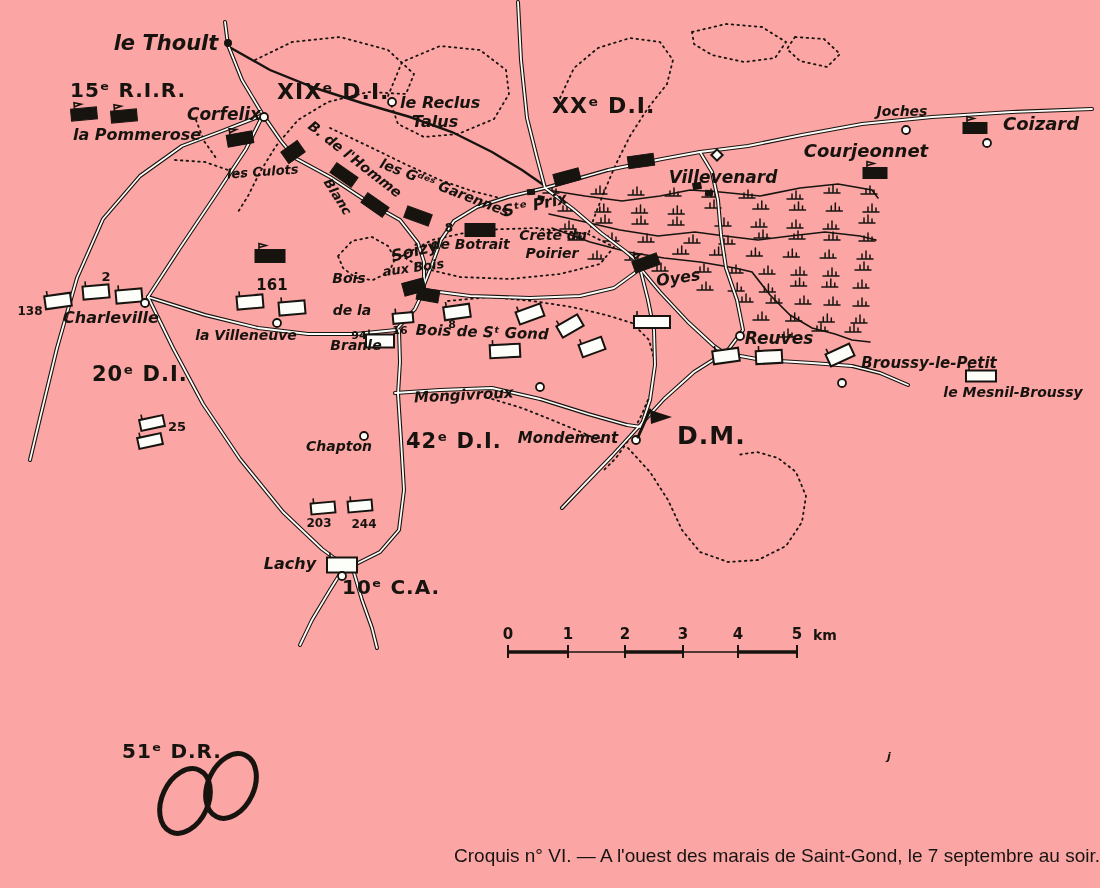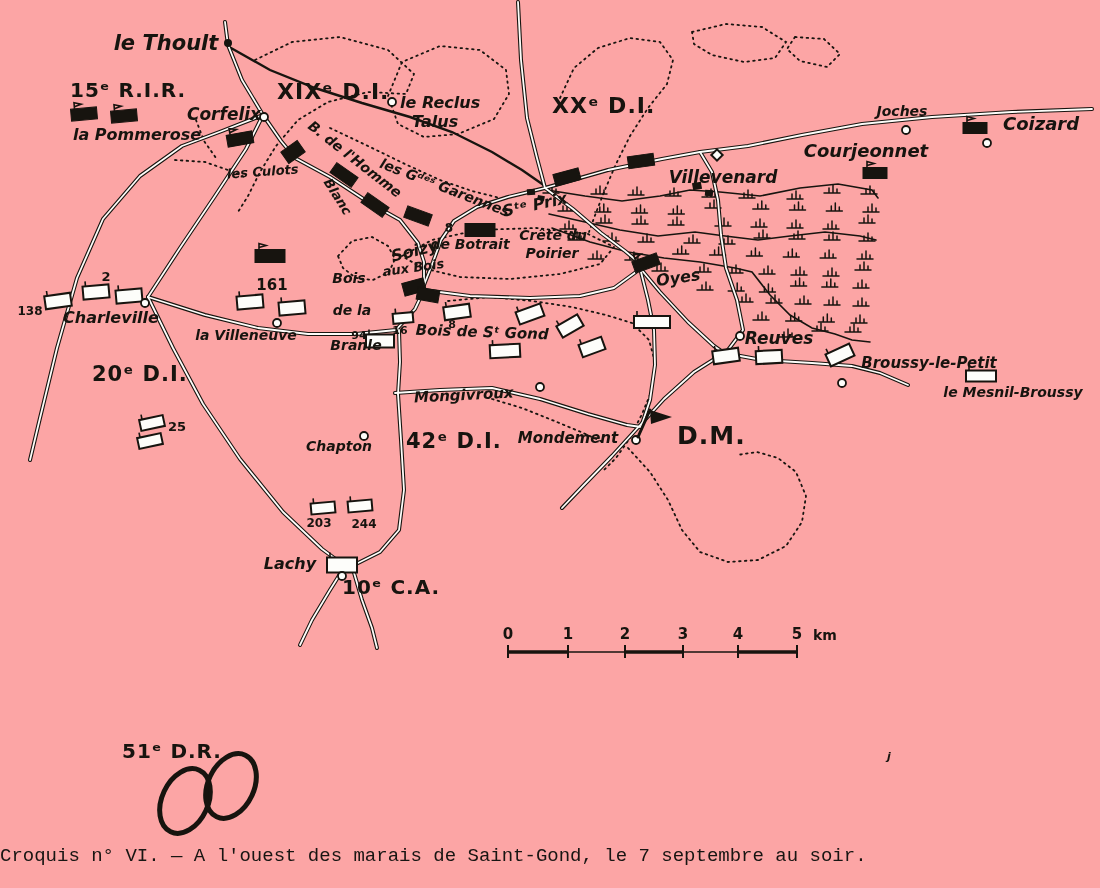--- a/index.html
+++ b/index.html
@@ -15,22 +15,22 @@
   .lbl-unit{font-family:"DejaVu Sans",sans-serif;font-weight:bold;fill:#17140f;letter-spacing:1px;}
   .lbl-num{font-family:"DejaVu Sans",sans-serif;font-weight:bold;fill:#17140f;}
   .unit-black{fill:#17140f;stroke:#17140f;}
   .unit-white{fill:#fdfdfa;stroke:#17140f;stroke-width:2;}
   .tick,.flagline{fill:none;stroke:#17140f;stroke-width:1.6;}
   .ring{fill:#fdfdfa;stroke:#17140f;stroke-width:1.8;}
   .blob{fill:#17140f;}
   .tuft{fill:none;stroke:#17140f;stroke-width:1.5;stroke-linecap:round;}
   .ellipse-unit{fill:none;stroke:#17140f;stroke-width:5;}
   .sb-line{stroke:#17140f;fill:none;}
-  .caption{position:absolute;top:845px;left:0;width:100%;text-align:left;
-           font-family:Liberation Mono, monospace;font-size:19px;color:#171512;}
+  .caption{position:absolute;top:845px;left:0;width:100%;text-align:right;
+           font-family:Liberation Sans, sans-serif;font-size:19px;color:#171512;}
 </style>
 </head>
 <body>
 
 <div class="page">
   <svg id="map" width="1100" height="888" viewBox="0 0 1100 888">
 
     <g id="g-contours">
       <path class="contour" d="M255 60 L292 42 340 37 388 50 414 74 406 94 368 92 328 102 298 120 276 146 260 172 248 196 238 212"></path>
       <path class="contour" d="M175 160 L205 162 228 170 247 178"></path>

